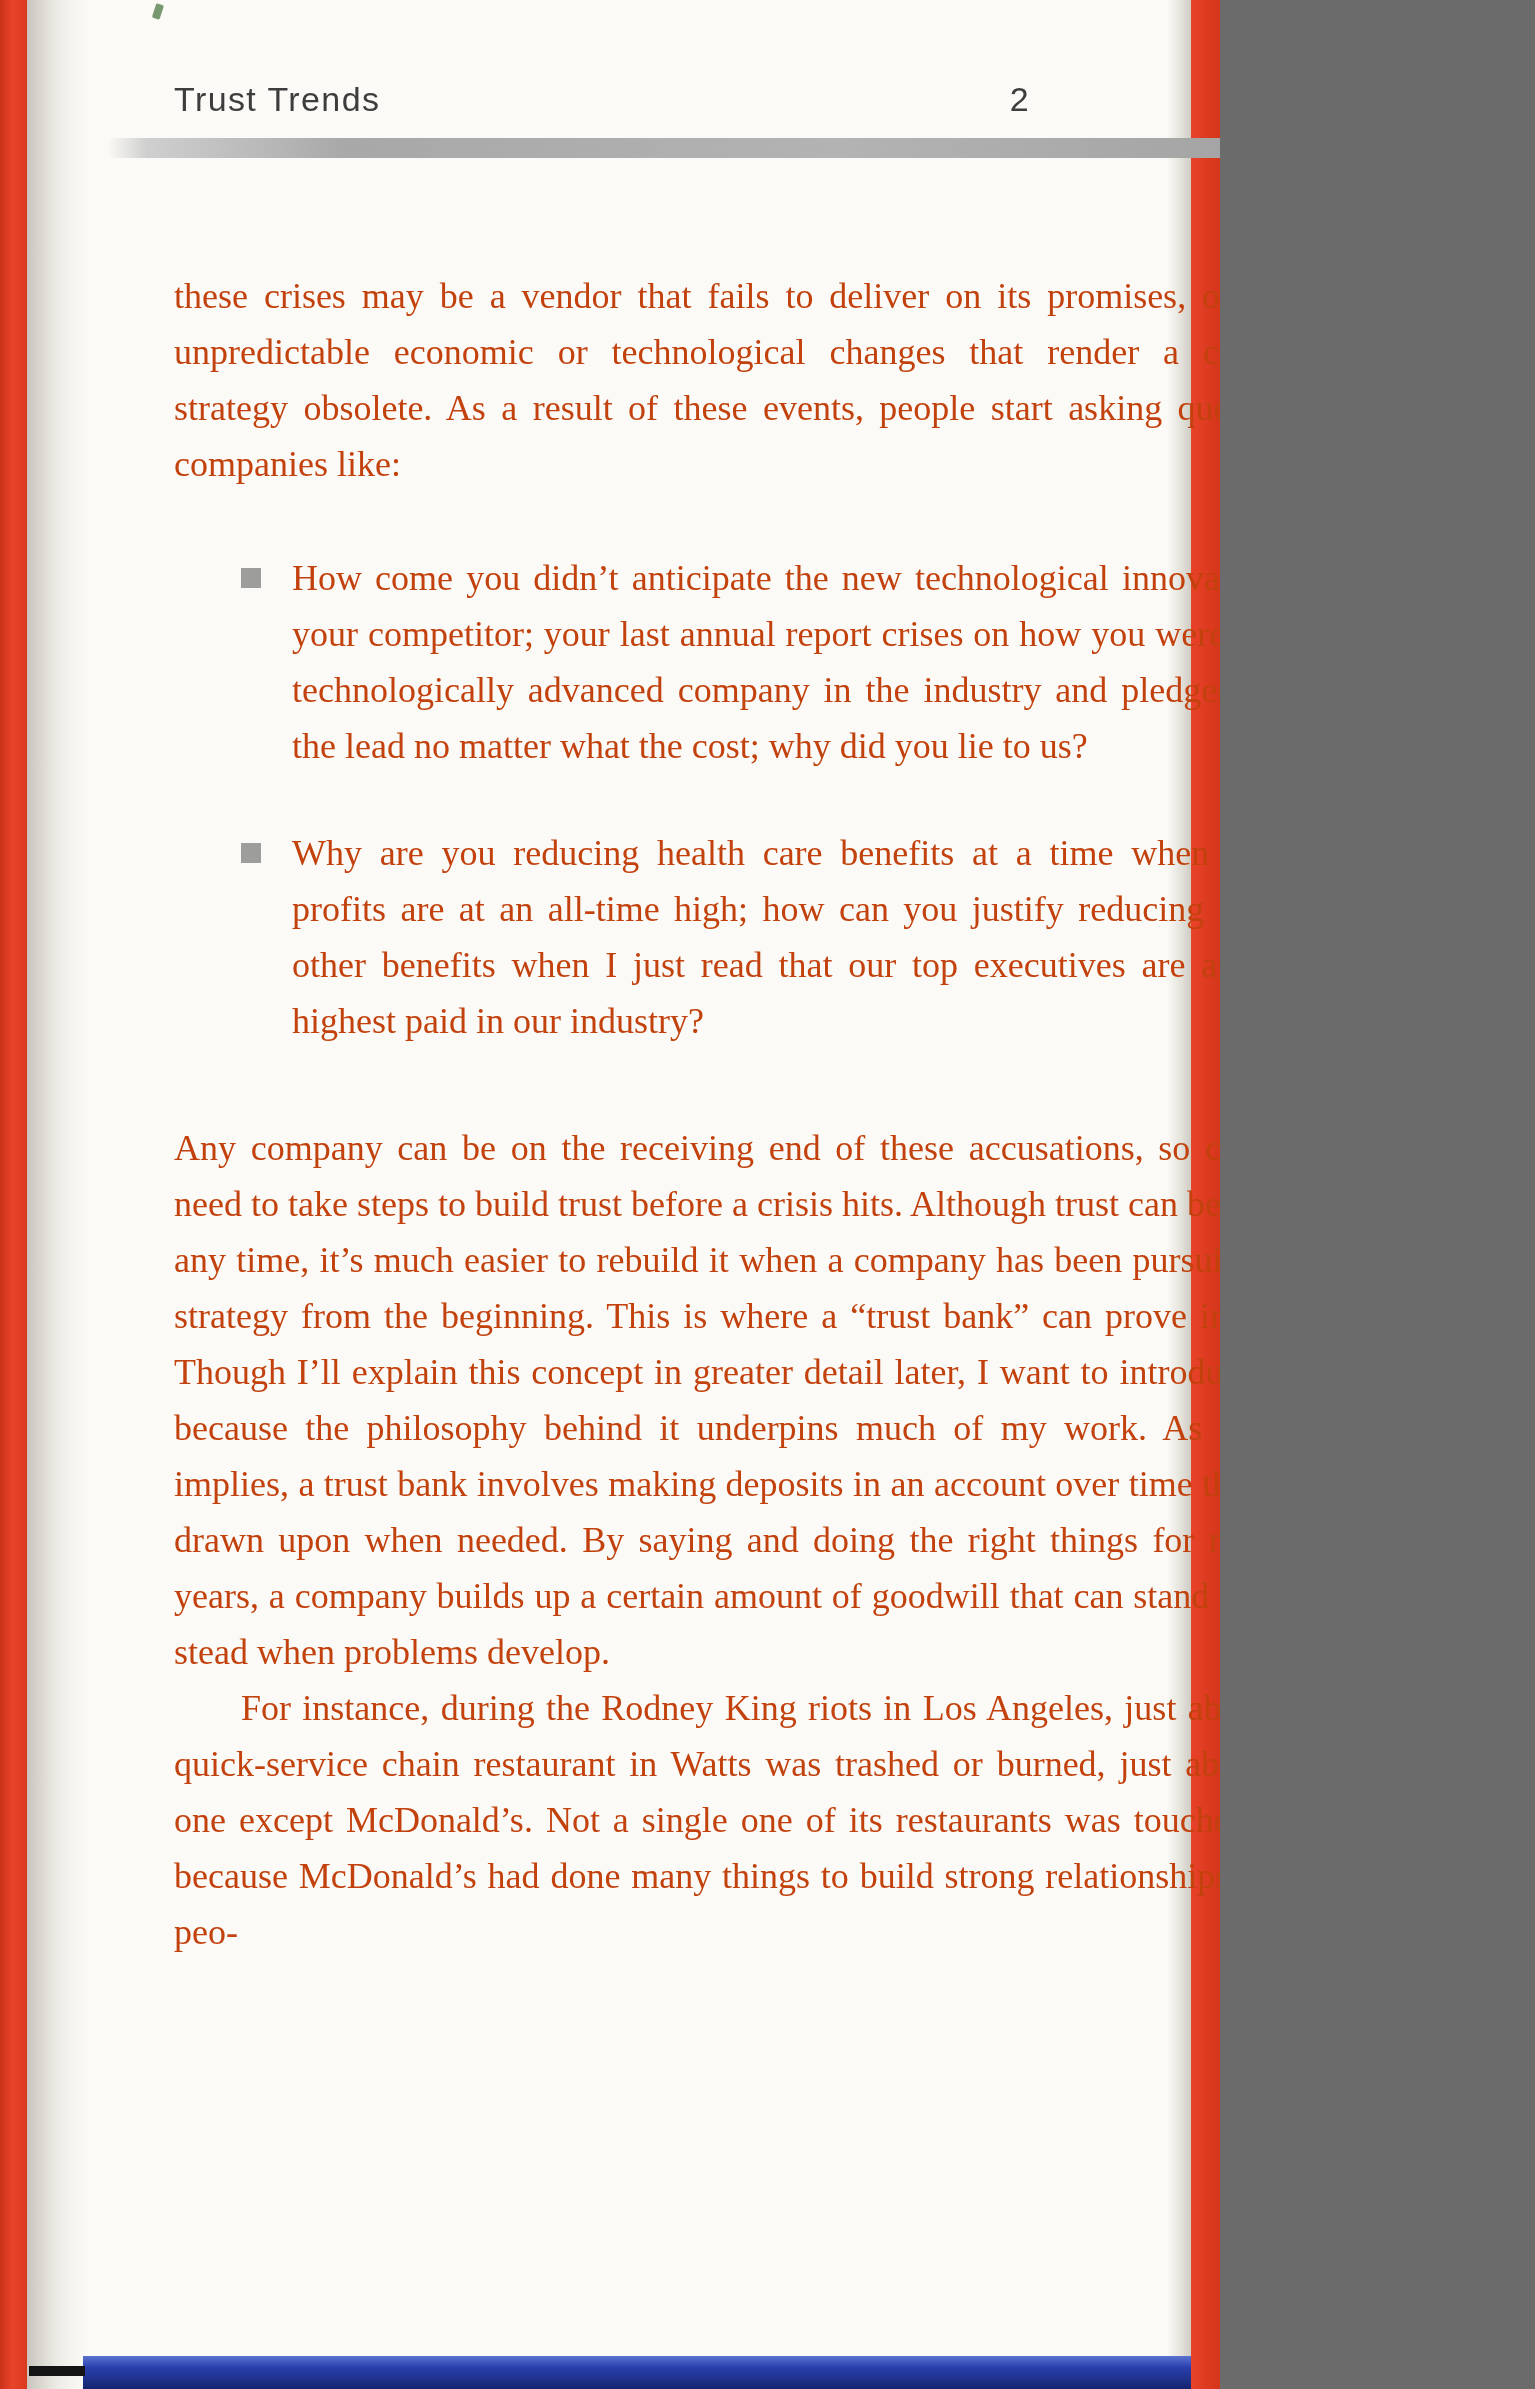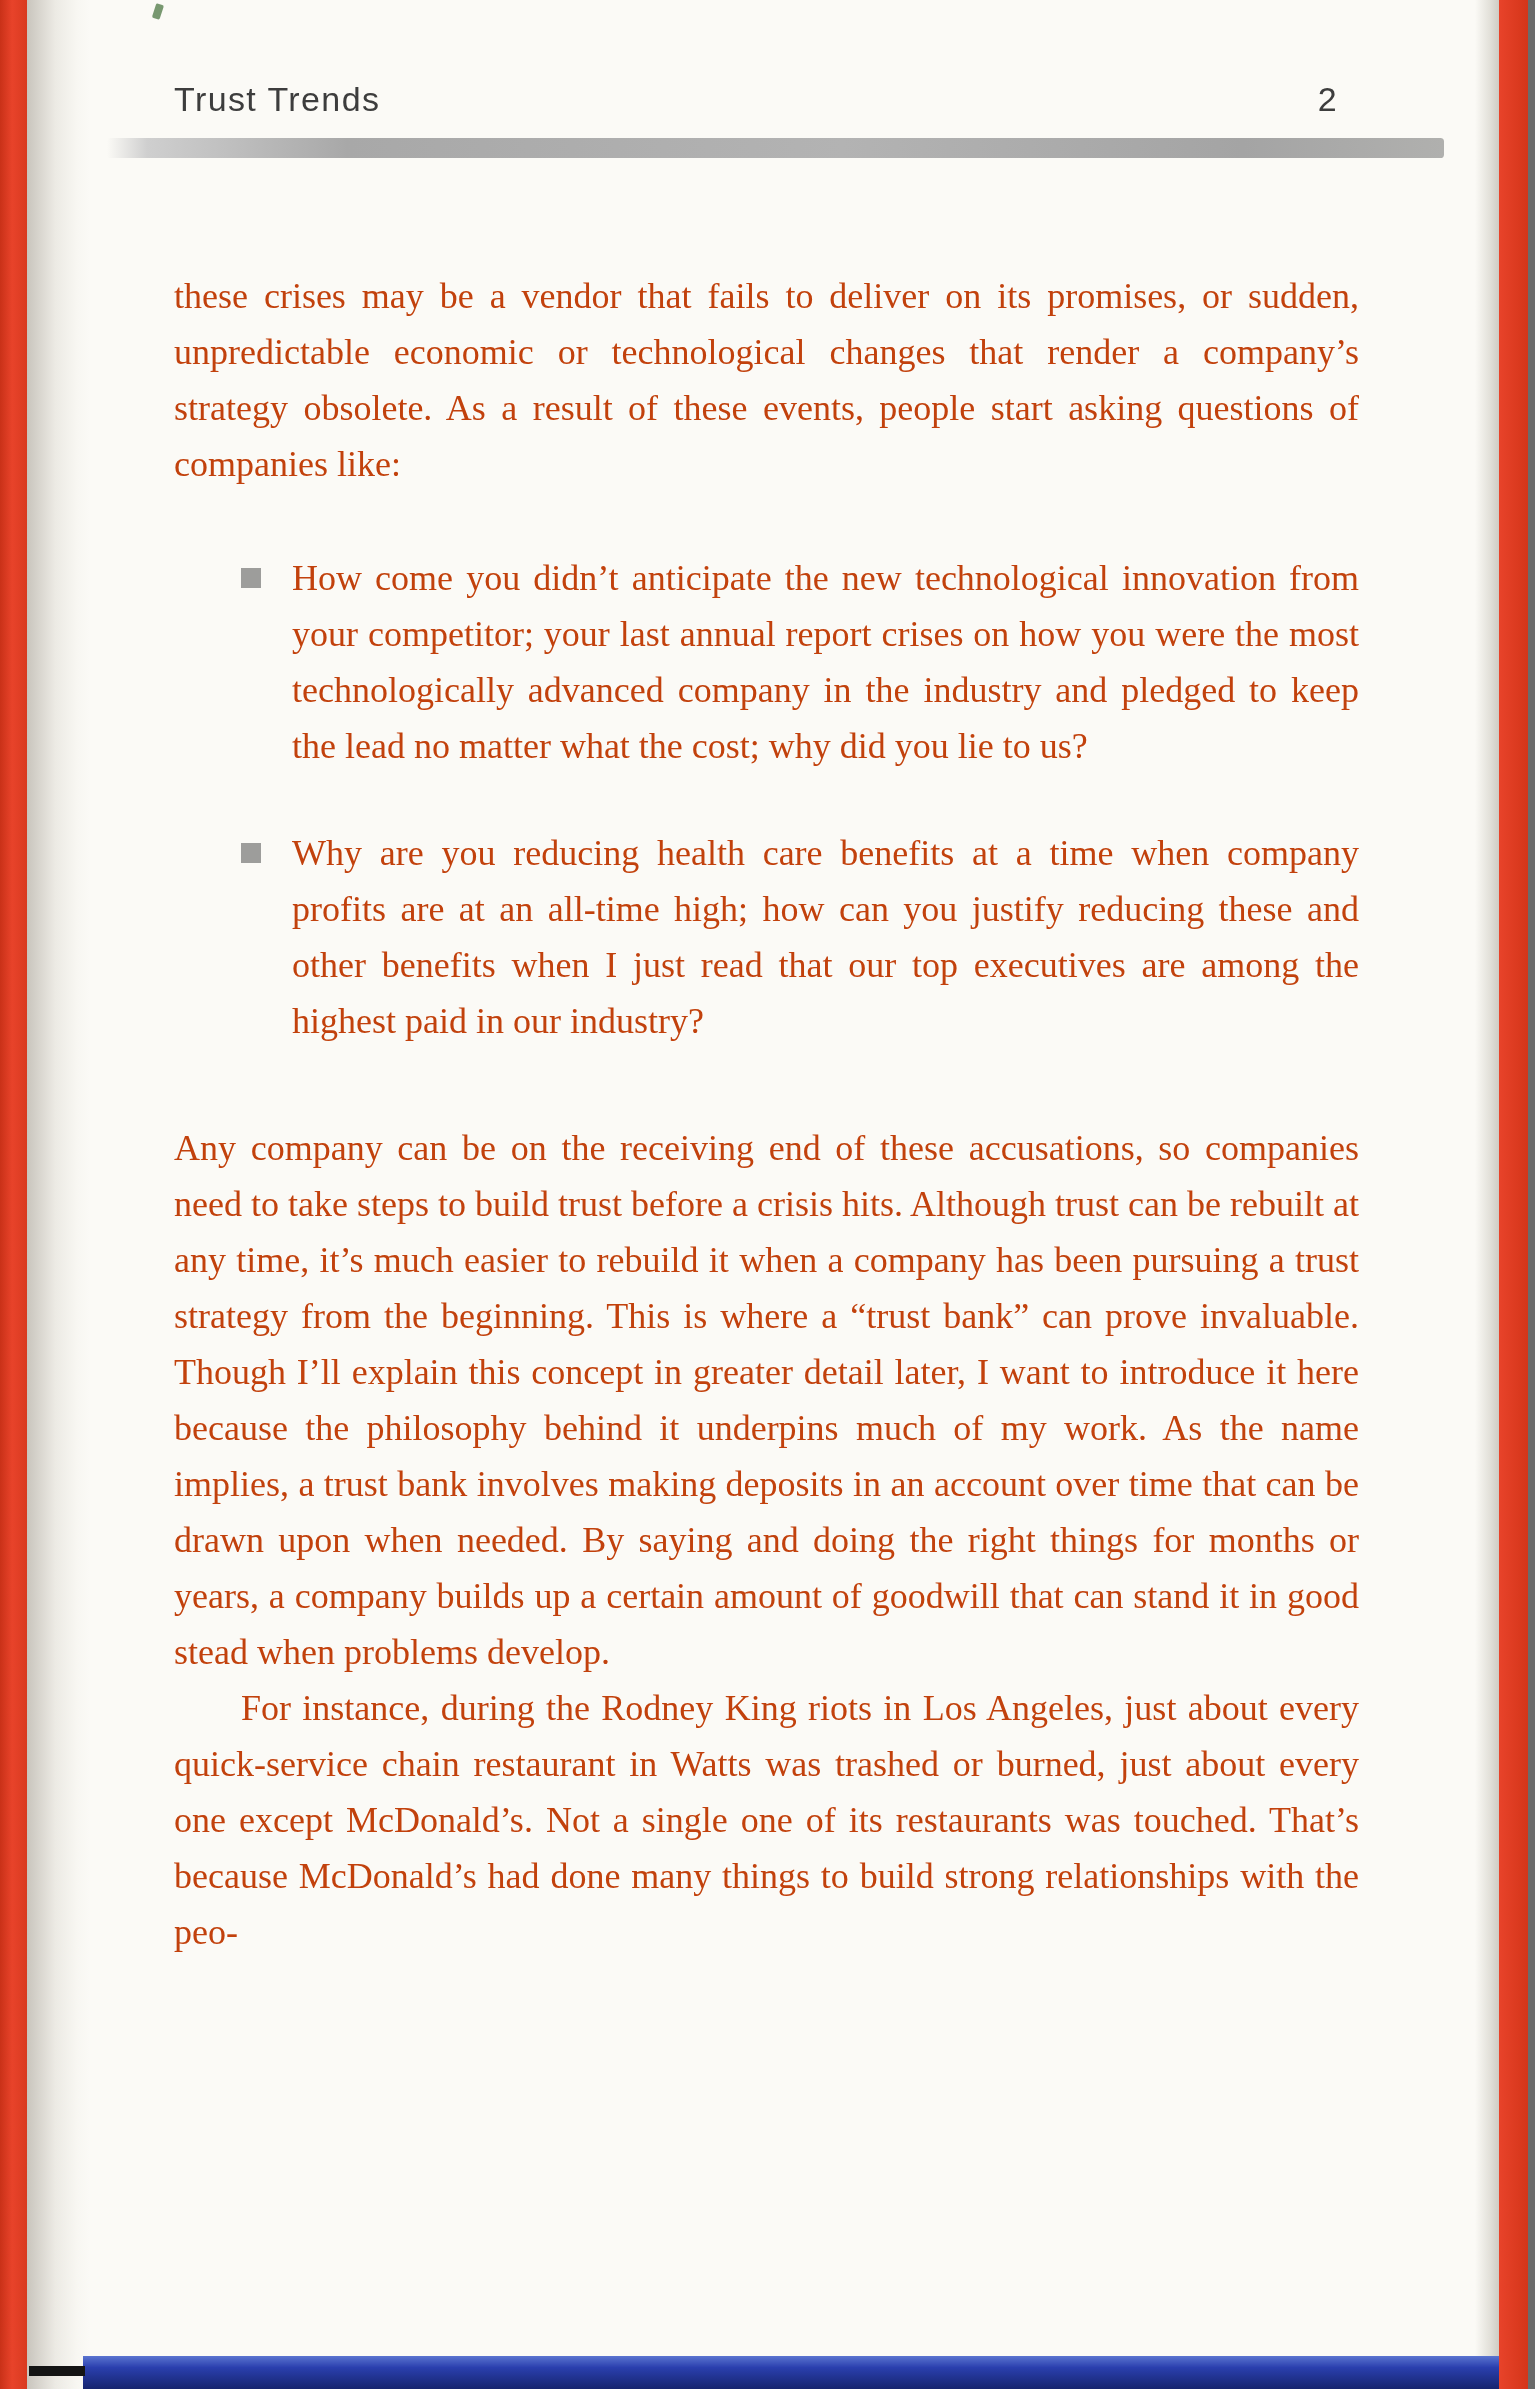--- a/index.html
+++ b/index.html
@@ -2,21 +2,21 @@
 <html style="font-size:14.5px"><head>
 <meta charset="utf-8">
 <style>
   html, body {
     margin: 0;
     padding: 0;
     background: #6b6b6b;
   }
   .page {
     position: relative;
-    width: 1528px;
+    width: 1220px;
     height: 2389px;
     background: #fbfaf6;
     overflow: hidden;
     font-family: "Liberation Serif", serif;
   }
 
   
   .strip-left {
     position: absolute;
     left: 0; top: 0;

